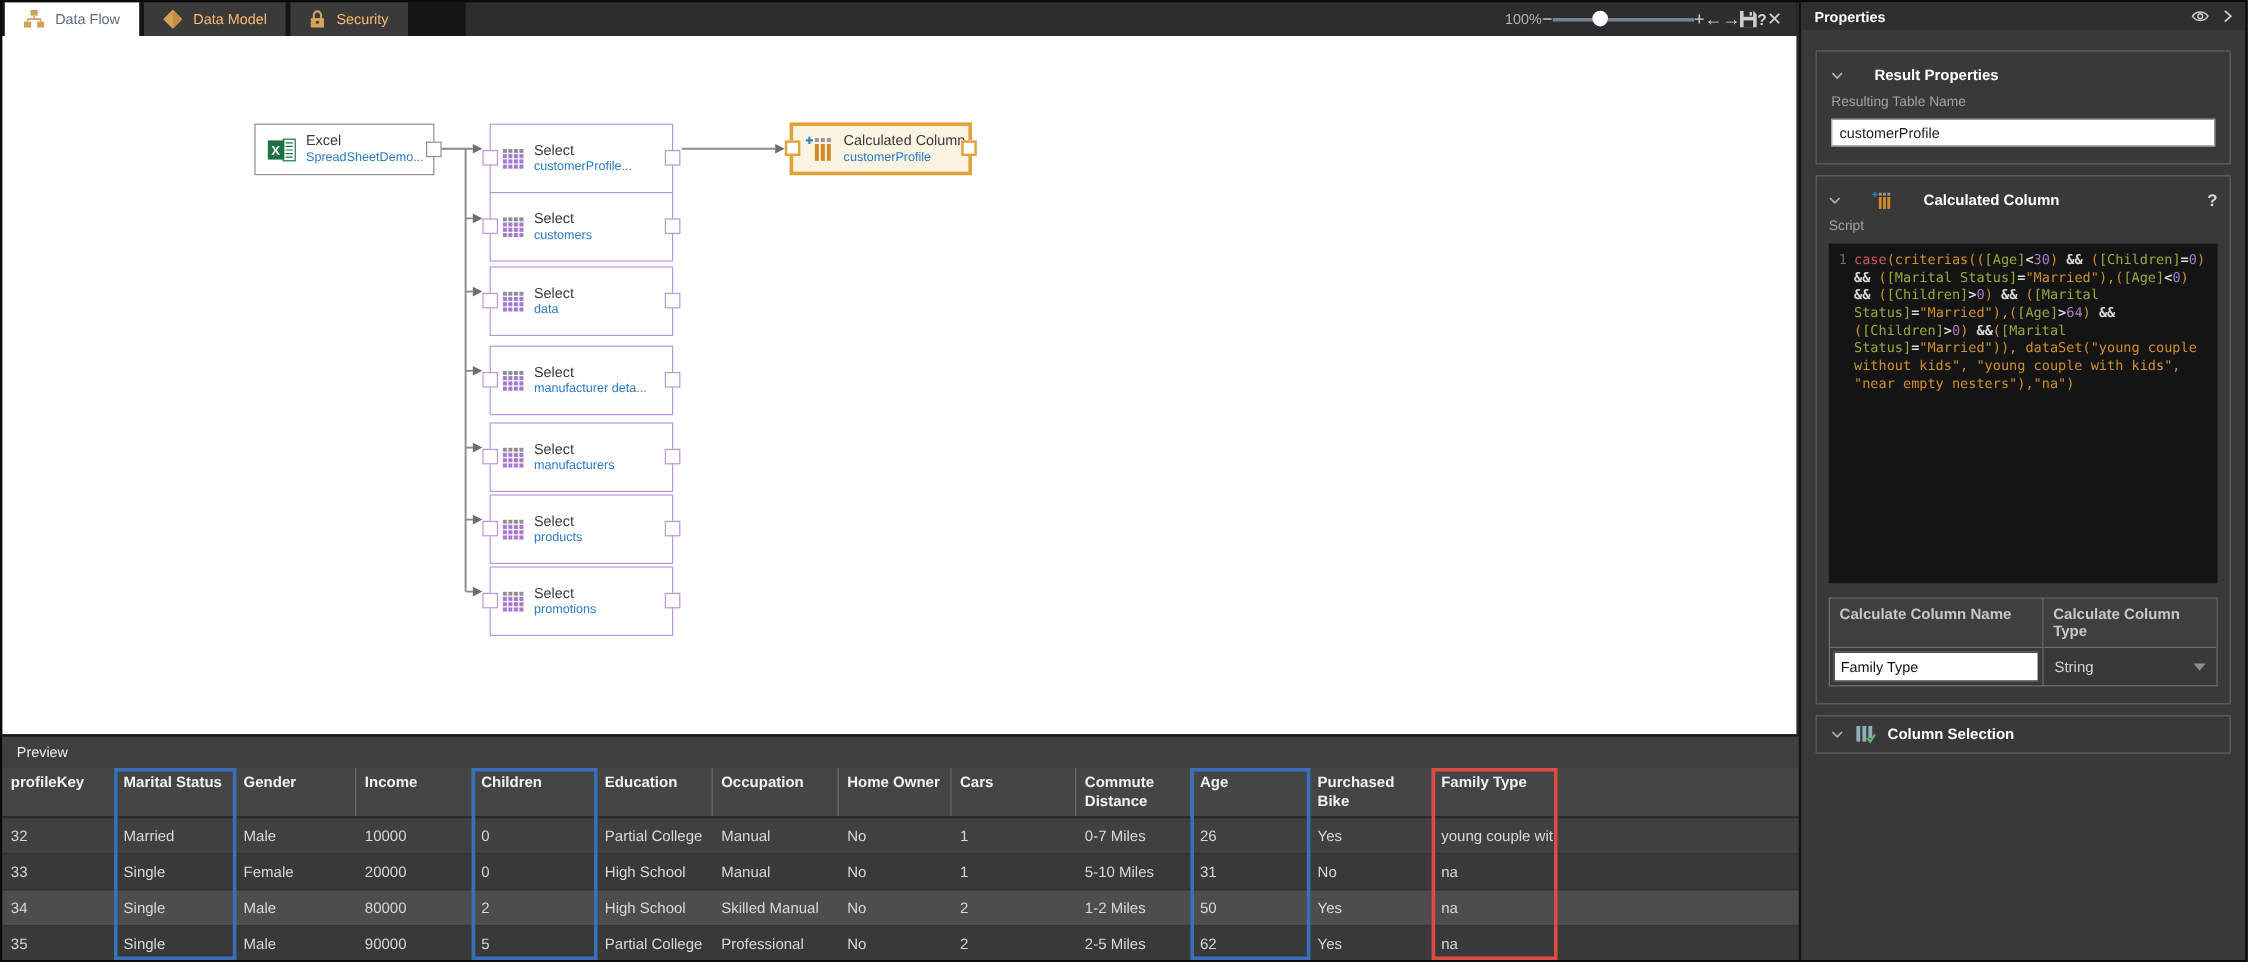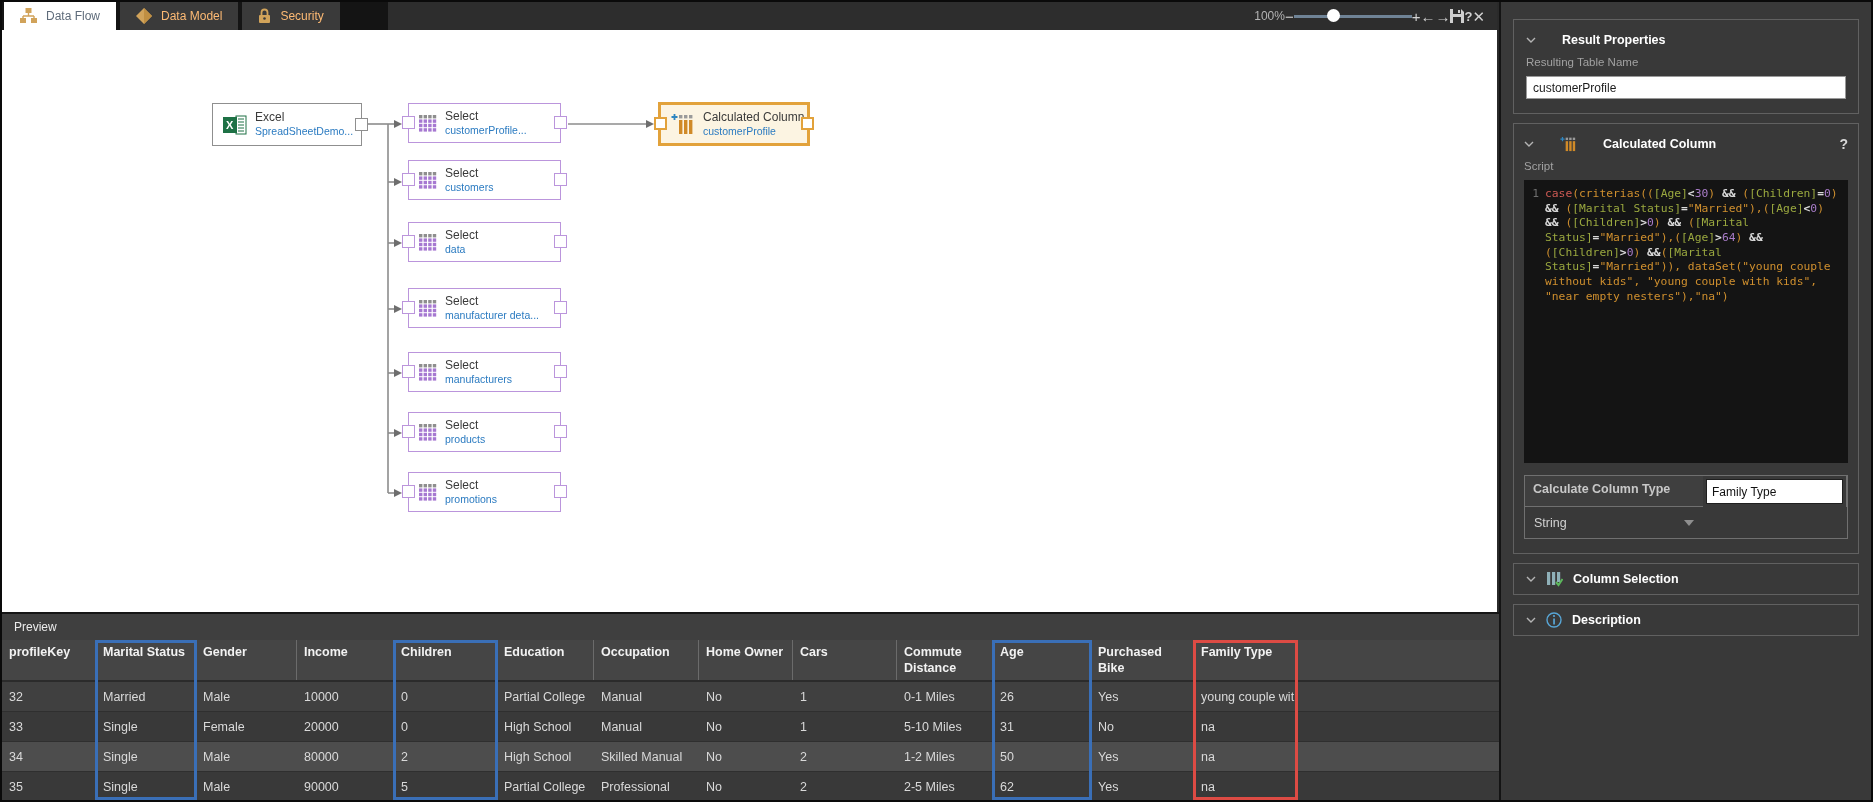--- a/index.html
+++ b/index.html
@@ -27,21 +27,21 @@
                     background:#ffffff; }
 
   
   .canvas { position:absolute; left:0; top:28px; width:1495px; height:582px; background:#ffffff; }
   #wires { position:absolute; left:0; top:0; width:1495px; height:582px; }
   .wire { stroke:#8c8c8c; stroke-width:1.6; fill:none; }
   .arrow { fill:#6e6e6e; }
   .node { position:absolute; display:flex; align-items:center; gap:8px; padding-left:10px;
           background:#ffffff; cursor:pointer; }
   .excel-node { left:210px; top:73px; width:150px; height:43px; border:1px solid #8f8f8f; }
-  .select-node { left:406px; width:153px; height:40px; border:1px solid #bb95dc; }
+  .select-node { left:406px; width:153px; height:58px; border:1px solid #bb95dc; }
   .calc-node { left:656px; top:72px; width:152px; height:44px; border:3px solid #e2a23b;
                background:#fcf4e2; }
   .ntitle { font-size:12px; color:#3a3a3a; line-height:1.15; white-space:nowrap; }
   .nsub { font-size:10.5px; color:#2b7bc1; line-height:1.2; white-space:nowrap; }
   .port { position:absolute; width:13px; height:13px; background:#ffffff; top:50%;
           margin-top:-7px; }
   .port-l { left:-7px; } .port-r { right:-7px; }
   .excel-node .port { border:1px solid #8f8f8f; }
   .select-node .port { border:1px solid #bb95dc; }
   .calc-node .port { border:2px solid #e2a23b; }
@@ -436,21 +436,21 @@
         <div class="prow" style="background: rgb(64, 64, 64);">
           <div class="pcell" style="width: 94px;">32</div>
           <div class="pcell" style="width: 100px;">Married</div>
           <div class="pcell" style="width: 101px;">Male</div>
           <div class="pcell" style="width: 97px;">10000</div>
           <div class="pcell" style="width: 103px;">0</div>
           <div class="pcell" style="width: 97px;">Partial College</div>
           <div class="pcell" style="width: 105px;">Manual</div>
           <div class="pcell" style="width: 94px;">No</div>
           <div class="pcell" style="width: 104px;">1</div>
-          <div class="pcell" style="width: 96px;">0-1 Miles</div>
+          <div class="pcell" style="width: 96px;">0-7 Miles</div>
           <div class="pcell" style="width: 98px; text-align: right;">26</div>
           <div class="pcell" style="width: 103px;">Yes</div>
           <div class="pcell" style="width: 103px;">young couple wit</div>
         </div>
         <div class="prow" style="background: rgb(57, 57, 57);">
           <div class="pcell" style="width: 94px;">33</div>
           <div class="pcell" style="width: 100px;">Single</div>
           <div class="pcell" style="width: 101px;">Female</div>
           <div class="pcell" style="width: 97px;">20000</div>
           <div class="pcell" style="width: 103px;">0</div>
@@ -499,20 +499,32 @@
       <span class="vs-thumb"></span>
       <span class="vs-down"></span>
     </div>
   <div class="hl" style="left: 93px; width: 102px; border-color: rgb(58, 111, 183);"></div>
       <div class="hl" style="left: 391px; width: 105px; border-color: rgb(58, 111, 183);"></div>
       <div class="hl" style="left: 990px; width: 100px; border-color: rgb(58, 111, 183);"></div>
       <div class="hl" style="left: 1191px; width: 105px; border-color: rgb(221, 75, 68);"></div>
     </div>
 
   <div class="props">
+    <div class="props-header">
+      <span>Properties</span>
+      <span class="ph-icons">
+        <svg width="15" height="11" viewBox="0 0 15 11">
+          <path d="M1 5.5 C4 0.8 11 0.8 14 5.5 C11 10.2 4 10.2 1 5.5 Z" fill="none" stroke="#cfcfcf" stroke-width="1.2"></path>
+          <circle cx="7.5" cy="5.5" r="2" fill="none" stroke="#cfcfcf" stroke-width="1.2"></circle>
+        </svg>
+        <svg width="7" height="11" viewBox="0 0 7 11">
+          <polyline points="1,1 6,5.5 1,10" fill="none" stroke="#cfcfcf" stroke-width="1.5"></polyline>
+        </svg>
+      </span>
+    </div>
 
     <div class="pgroup g1">
       <div class="sec-head">
         <svg class="chev" width="10" height="6" viewBox="0 0 10 6">
           <polyline points="1,1 5,5 9,1" fill="none" stroke="#b5b5b5" stroke-width="1.4"></polyline>
         </svg>
         <span>Result Properties</span>
       </div>
       <div class="sec-label">Resulting Table Name</div>
       <input class="tinput" type="text" value="customerProfile" style="">
@@ -534,20 +546,21 @@
         </svg>
         <span>Calculated Column</span>
         <span class="qmark">?</span>
       </div>
       <div class="sec-label">Script</div>
       <div class="codebox">
         <div class="lineno">1</div>
         <div class="code" id="script-code"><span class="c-red">case</span><span class="c-or">(criterias((</span><span class="c-gr">[Age]</span><span class="c-wh">&lt;</span><span class="c-pu">30</span><span class="c-or">)</span><span class="c-wh"> &amp;&amp; </span><span class="c-or">(</span><span class="c-gr">[Children]</span><span class="c-wh">=</span><span class="c-pu">0</span><span class="c-or">)</span><span class="c-wh"> &amp;&amp; </span><span class="c-or">(</span><span class="c-gr">[Marital Status]</span><span class="c-wh">=</span><span class="c-or">"Married"),(</span><span class="c-gr">[Age]</span><span class="c-wh">&lt;</span><span class="c-pu">0</span><span class="c-or">)</span><span class="c-wh"> &amp;&amp; </span><span class="c-or">(</span><span class="c-gr">[Children]</span><span class="c-wh">&gt;</span><span class="c-pu">0</span><span class="c-or">)</span><span class="c-wh"> &amp;&amp; </span><span class="c-or">(</span><span class="c-gr">[Marital Status]</span><span class="c-wh">=</span><span class="c-or">"Married"),(</span><span class="c-gr">[Age]</span><span class="c-wh">&gt;</span><span class="c-pu">64</span><span class="c-or">)</span><span class="c-wh"> &amp;&amp; </span><span class="c-or">(</span><span class="c-gr">[Children]</span><span class="c-wh">&gt;</span><span class="c-pu">0</span><span class="c-or">)</span><span class="c-wh"> &amp;&amp;</span><span class="c-or">(</span><span class="c-gr">[Marital Status]</span><span class="c-wh">=</span><span class="c-or">"Married")), dataSet("young couple without kids", "young couple with kids", "near empty nesters"),"na")</span></div>
       </div>
       <div class="cctable">
+        <div class="cth first">Calculate Column Name</div>
         <div class="cth">Calculate Column Type</div>
         <div class="ctd first">
           <input class="name-input" type="text" value="Family Type" style="">
         </div>
         <div class="ctd type">
           <span>String</span>
           <span class="dd-arrow"></span>
         </div>
       </div>
     </div>
@@ -558,25 +571,14 @@
       </svg>
       <svg width="17" height="16" viewBox="0 0 17 16">
         <rect x="1" y="1" width="3.2" height="13" fill="#8fb0b8"></rect>
         <rect x="6" y="1" width="3.2" height="13" fill="#8fb0b8"></rect>
         <rect x="11" y="1" width="3.2" height="10" fill="#8fb0b8"></rect>
         <path d="M10 11 L12.5 14 L16.5 8" fill="none" stroke="#5cb85c" stroke-width="2"></path>
       </svg>
       <span>Column Selection</span>
     </div>
 
-    <div class="collapsed-bar">
-      <svg class="chev" width="10" height="6" viewBox="0 0 10 6">
-        <polyline points="1,1 5,5 9,1" fill="none" stroke="#b5b5b5" stroke-width="1.4"></polyline>
-      </svg>
-      <svg width="16" height="16" viewBox="0 0 16 16">
-        <circle cx="8" cy="8" r="7" fill="none" stroke="#58a6d6" stroke-width="1.4"></circle>
-        <rect x="7.2" y="6.5" width="1.7" height="6" fill="#58a6d6"></rect>
-        <circle cx="8" cy="4" r="1.1" fill="#58a6d6"></circle>
-      </svg>
-      <span>Description</span>
-    </div>
   </div>
 </div>
 
 </body></html>

